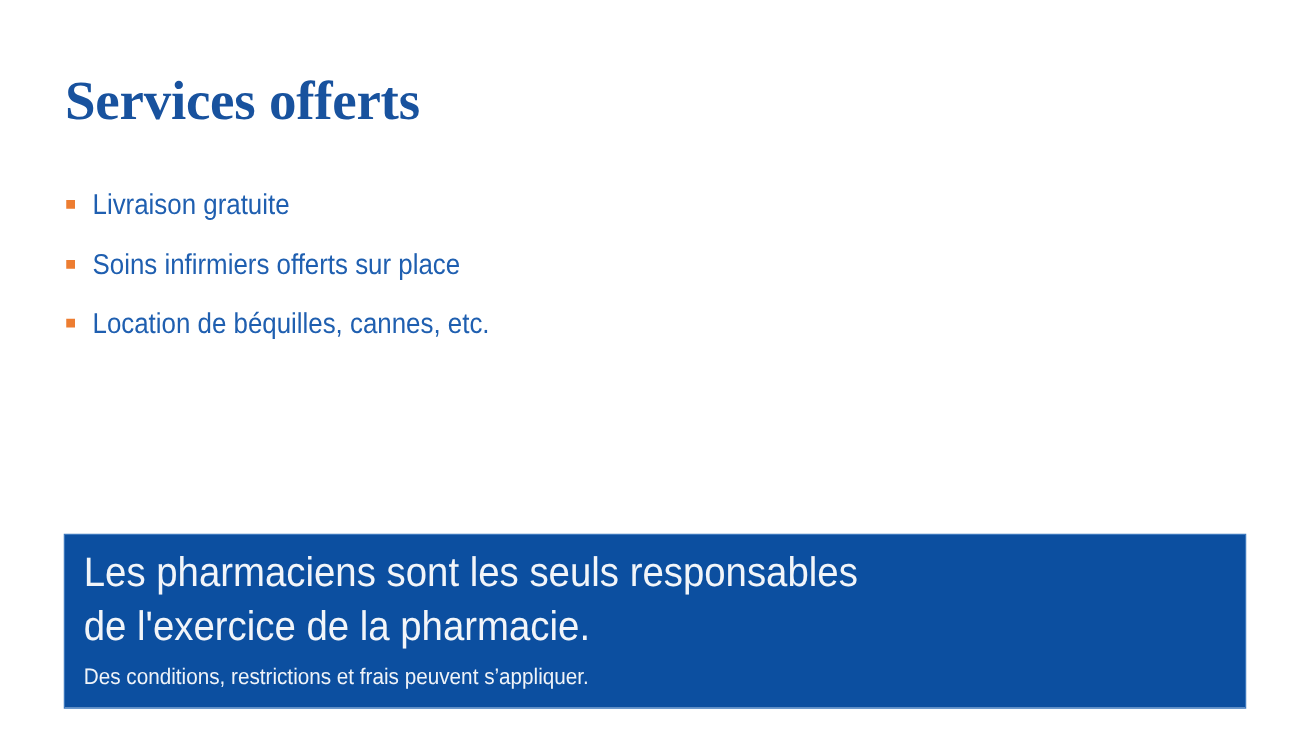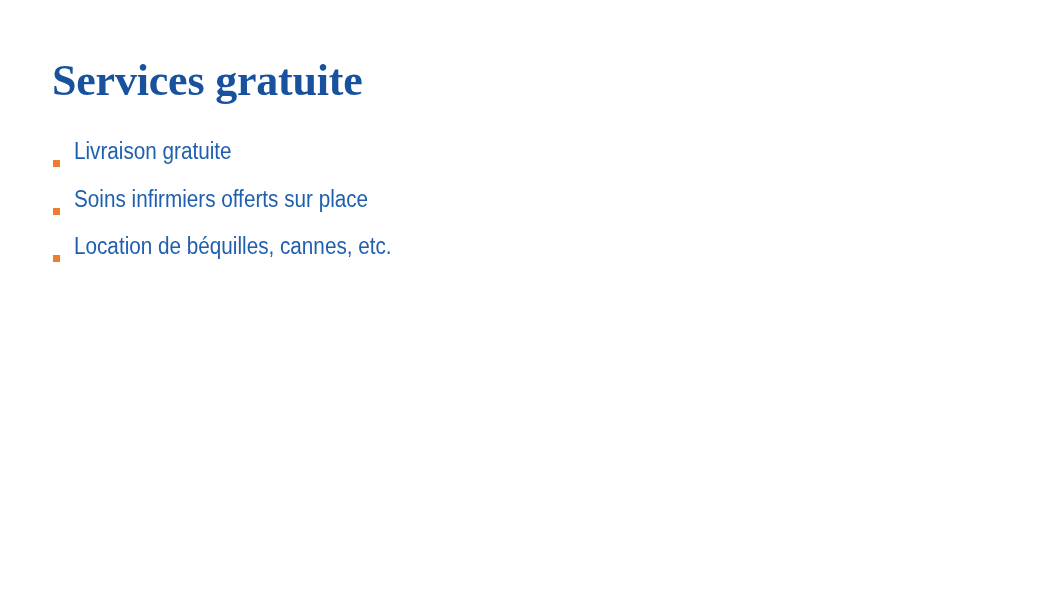--- a/index.html
+++ b/index.html
@@ -43,21 +43,21 @@
     width: 940px;
     list-style: none;
     margin: 0;
     padding: 0;
   }
   .bullet-item {
     position: relative;
     height: 47.5px;
     padding-left: 22px;
     display: flex;
-    align-items: flex-start;
+    align-items: center;
   }
   .bullet-marker {
     position: absolute;
     left: 1px;
     top: 50%;
     margin-top: -3.5px;
     width: 7px;
     height: 7px;
     background: #ED7D31;
   }
@@ -111,21 +111,21 @@
     transform: scaleX(0.92);
     transform-origin: left top;
     white-space: nowrap;
   }
 </style>
 </head>
 <body>
 
 <div class="slide">
 
-  <div class="slide-title">Services gratuite</div>
+  <div class="slide-title">Services offerts</div>
 
   <ul class="bullet-list">
 
     <li class="bullet-item">
       <span class="bullet-marker"></span>
       <span class="bullet-text">Livraison gratuite</span>
     </li>
 
     <li class="bullet-item">
       <span class="bullet-marker"></span>
@@ -134,14 +134,21 @@
 
     <li class="bullet-item">
       <span class="bullet-marker"></span>
       <span class="bullet-text">Location de béquilles, cannes, etc.</span>
     </li>
 
 
 
   </ul>
 
+  <div class="callout-box">
+    <div class="callout-main">
+      <span class="line">Les pharmaciens sont les seuls responsables</span>
+      <span class="line">de l'exercice de la pharmacie.</span>
+    </div>
+    <div class="callout-sub">Des conditions, restrictions et frais peuvent s’appliquer.</div>
+  </div>
 
 </div>
 
 </body></html>

